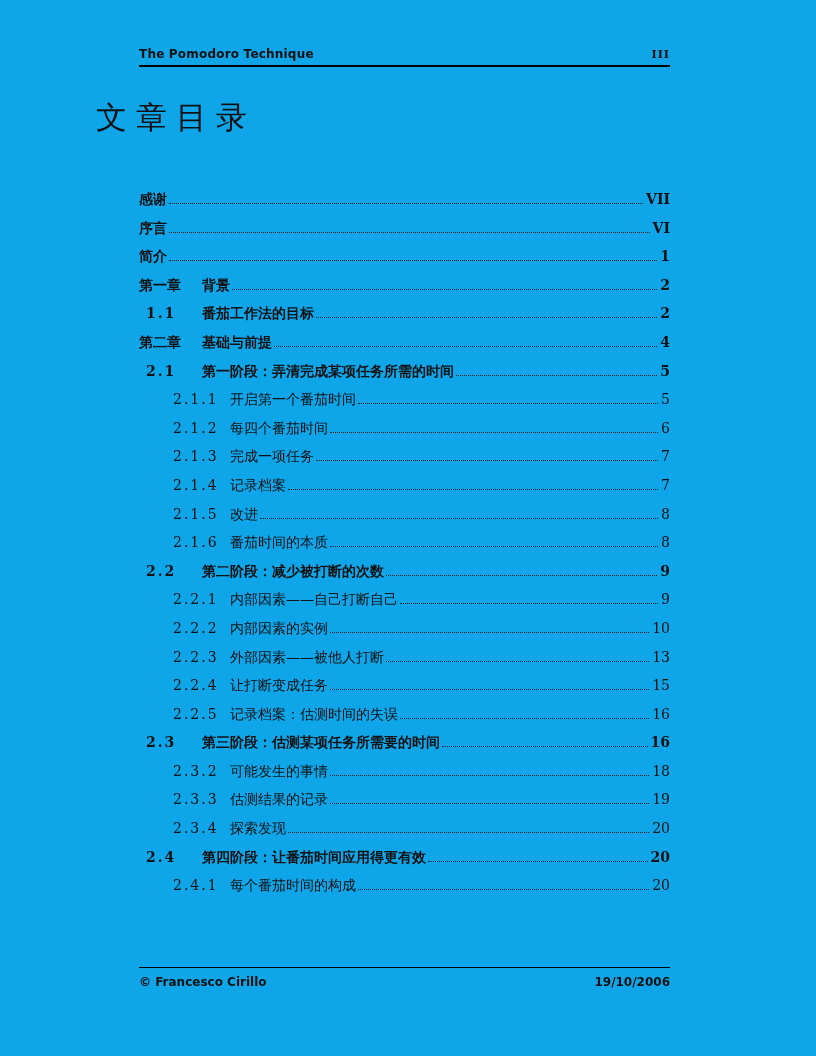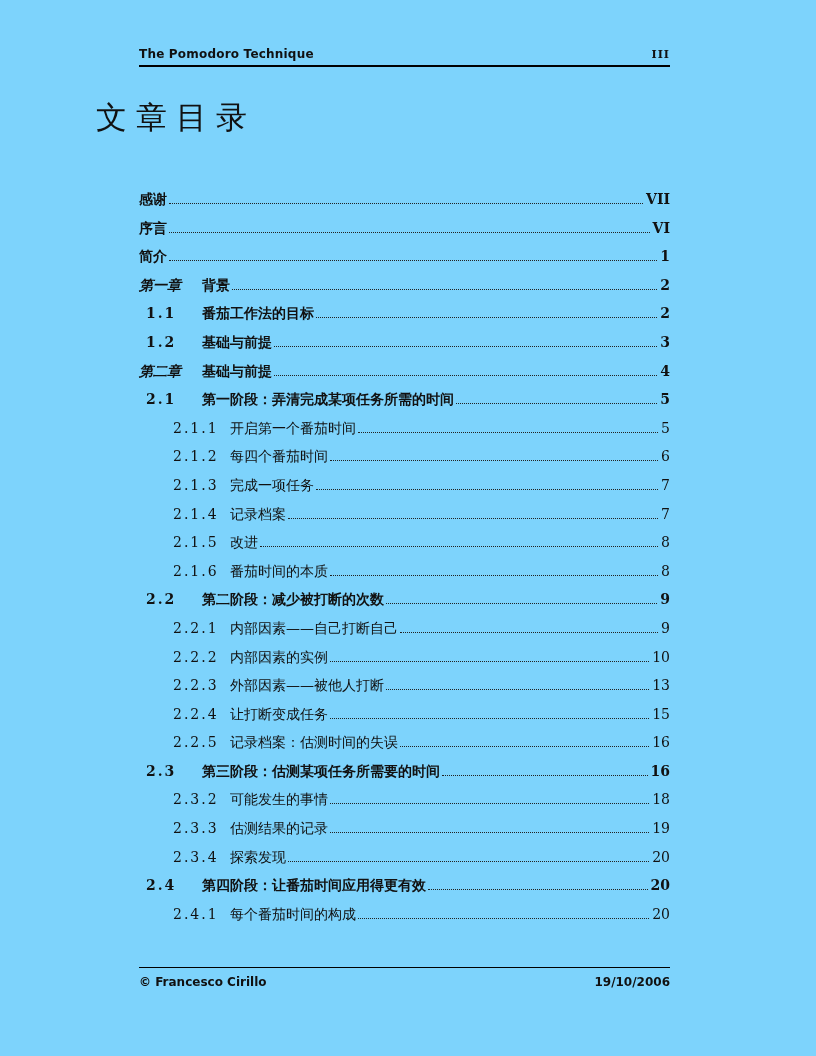--- a/index.html
+++ b/index.html
@@ -6,21 +6,21 @@
     margin: 0;
     padding: 0;
     background: #ffffff;
     font-family: "DejaVu Serif", "Liberation Serif", serif;
     color: #111111;
   }
   .page {
     position: relative;
     width: 816px;
     height: 1056px;
-    background: #7dd3fc;
+    background: #0ea5e9;
     overflow: hidden;
   }
 
   
   .header {
     position: absolute;
     left: 139px;
     right: 146px;
     top: 47px;
     display: flex;
@@ -77,21 +77,21 @@
     flex: 1 1 auto;
     min-width: 12px;
     border-bottom: 1.5px dotted #222222;
     margin: 0 3px 0 2px;
     align-self: baseline;
   }
   .toc-row .pg { flex: none; }
 
   .lvl-front  { font-weight: bold; }
   .lvl-chapter { font-weight: bold; }
-  .lvl-chapter .num { width: 63px; letter-spacing: 0; font-style: italic; }
+  .lvl-chapter .num { width: 63px; letter-spacing: 0; }
   .lvl-section { font-weight: bold; margin-left: 7px; }
   .lvl-section .num { width: 56px; }
   .lvl-subsection { font-weight: normal; margin-left: 34px; }
   .lvl-subsection .num { width: 57px; }
 
   
   .footer {
     position: absolute;
     left: 139px;
     right: 146px;
@@ -141,26 +141,20 @@
       <span class="label">背景</span>
       <span class="leader"></span>
       <span class="pg">2</span>
     </div>
       <div class="toc-row lvl-section">
       <span class="num">1.1</span>
       <span class="label">番茄工作法的目标</span>
       <span class="leader"></span>
       <span class="pg">2</span>
     </div>
-      <div class="toc-row lvl-section">
-      <span class="num">1.2</span>
-      <span class="label">基础与前提</span>
-      <span class="leader"></span>
-      <span class="pg">3</span>
-    </div>
       <div class="toc-row lvl-chapter">
       <span class="num">第二章</span>
       <span class="label">基础与前提</span>
       <span class="leader"></span>
       <span class="pg">4</span>
     </div>
       <div class="toc-row lvl-section">
       <span class="num">2.1</span>
       <span class="label">第一阶段：弄清完成某项任务所需的时间</span>
       <span class="leader"></span>

